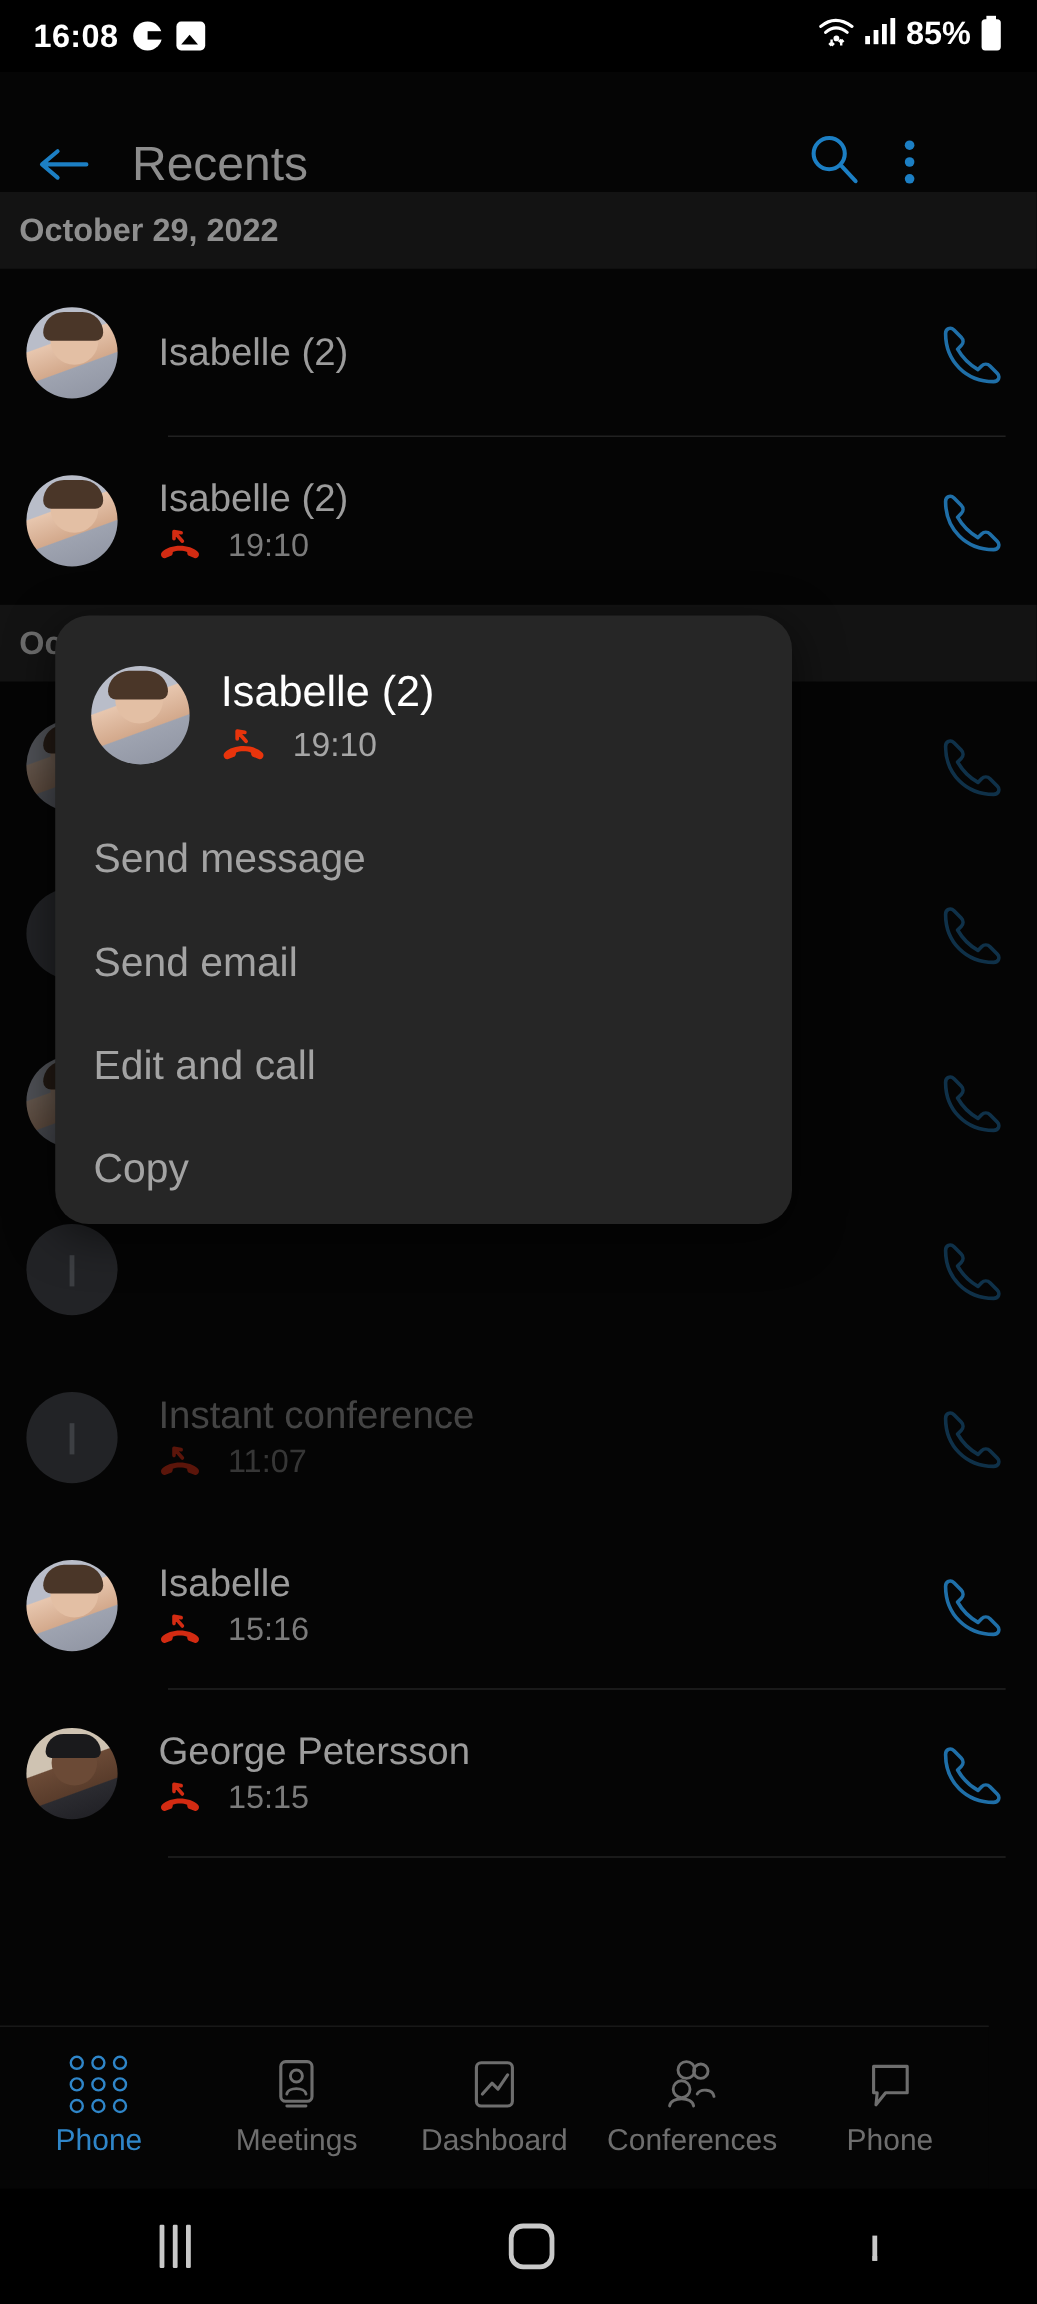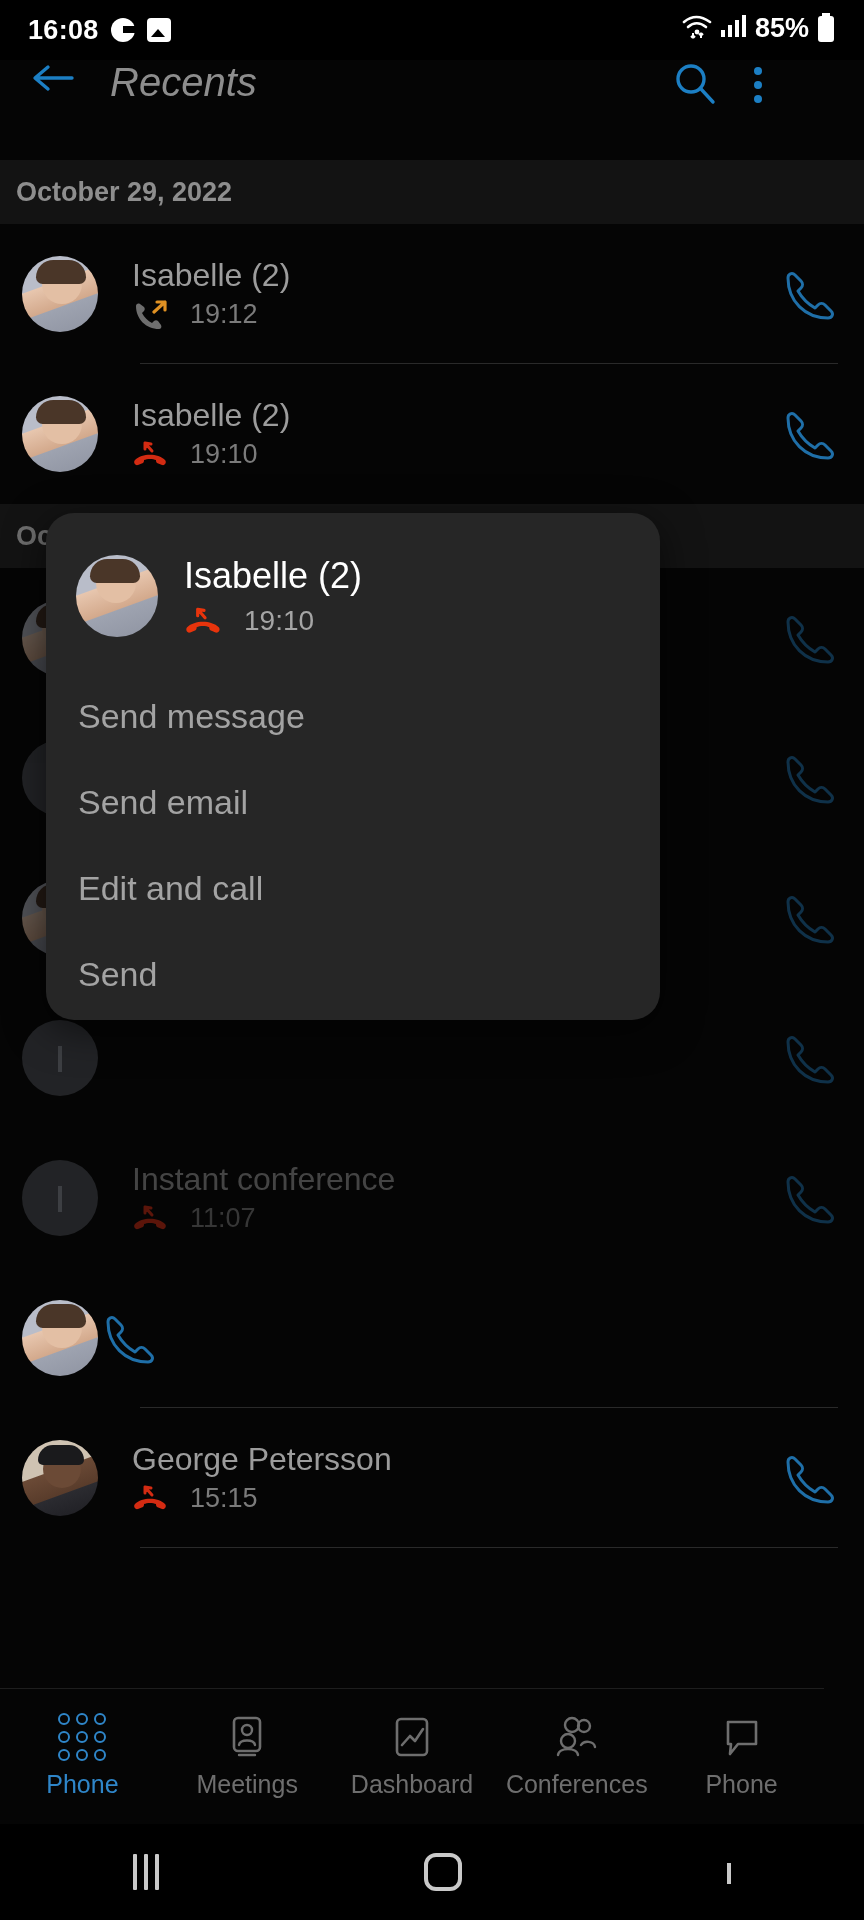--- a/index.html
+++ b/index.html
@@ -36,21 +36,21 @@
   .icon-img::after{
     content:""; position:absolute; left:4px; bottom:5px;
     width:0; height:0;
     border-left:7px solid transparent; border-right:7px solid transparent;
     border-bottom:8px solid #000;
   }
 
   
   .appbar {
     position:absolute; top:60px; left:0; width:792px; height:100px;
-    display:flex; align-items:flex-start; padding:0 30px; z-index:5;font-style:italic;
+    display:flex; align-items:flex-end; padding:0 30px; z-index:5;
   }
   .appbar-title {
     color:#8d8d8d; font-size:40px; font-weight:400;
     margin-left:34px; flex:1;
   }
   .appbar-actions { display:flex; align-items:center; gap:36px; }
   .kebab { display:flex; flex-direction:column; gap:6px; align-items:center; }
   .kebab i { width:8px; height:8px; border-radius:50%; background:#1c7fc4; display:block; }
 
   
@@ -224,29 +224,20 @@
   </div>
 
   <div class="list">
 
     <div class="date-hdr">October 29, 2022</div>
 
     <div class="call-row">
       <div class="avatar av-woman"></div>
       <div class="row-body">
         <span class="row-name">Isabelle (2)</span>
-        <span class="row-sub">
-          <span class="call-ico">
-            <svg width="38" height="32" viewBox="0 0 38 32">
-              <path d="M4 6 C4 4 6 3 8 4 L12 7 C13 8 13 10 12 11 L10 13 C12 17 16 21 20 23 L22 21 C23 20 25 20 26 21 L29 25 C30 27 29 29 27 29 C14 29 4 19 4 6 Z" fill="#6e6e6e"></path>
-              <path d="M22 12 L33 2 M25 2 H33 V10" stroke="#e09123" stroke-width="3.2" fill="none" stroke-linecap="round" stroke-linejoin="round"></path>
-            </svg>
-          </span>
-          <span class="row-time">19:12</span>
-        </span>
       </div>
       <span class="row-action">
         <svg width="56" height="56" viewBox="0 0 56 56">
           <path d="M10 12 C10 8 14 6 17 9 L23 15 C25 17 25 20 23 22 L20 25 C24 32 30 38 37 42 L40 39 C42 37 45 37 47 39 L53 45 C56 48 54 52 50 52 C27 52 10 35 10 12 Z" stroke="#1f6fa8" stroke-width="3" fill="none" stroke-linejoin="round"></path>
         </svg>
       </span>
       <div class="divider"></div>
     </div>
 
     <div class="call-row">
@@ -337,20 +328,32 @@
       <span class="row-action">
         <svg width="56" height="56" viewBox="0 0 56 56">
           <path d="M10 12 C10 8 14 6 17 9 L23 15 C25 17 25 20 23 22 L20 25 C24 32 30 38 37 42 L40 39 C42 37 45 37 47 39 L53 45 C56 48 54 52 50 52 C27 52 10 35 10 12 Z" stroke="#1f6fa8" stroke-width="3" fill="none" stroke-linejoin="round"></path>
         </svg>
       </span>
     </div>
 
 
     <div class="call-row">
       <div class="avatar av-woman"></div>
+      <div class="row-body">
+        <span class="row-name">Isabelle</span>
+        <span class="row-sub">
+          <span class="call-ico">
+            <svg width="38" height="32" viewBox="0 0 38 32">
+              <path d="M3 20 C10 13 26 13 33 20 C35 22 33 26 30 25 L25 23 C24 22 24 21 24 20 C21 18.5 15 18.5 12 20 C12 21 12 22 11 23 L6 25 C3 26 1 22 3 20 Z" fill="#d32b12"></path>
+              <path d="M13 3 L20 11 M13 3 L13 9 M13 3 L19 4" stroke="#d32b12" stroke-width="3" fill="none" stroke-linecap="round" stroke-linejoin="round"></path>
+            </svg>
+          </span>
+          <span class="row-time">15:16</span>
+        </span>
+      </div>
       <span class="row-action">
         <svg width="56" height="56" viewBox="0 0 56 56">
           <path d="M10 12 C10 8 14 6 17 9 L23 15 C25 17 25 20 23 22 L20 25 C24 32 30 38 37 42 L40 39 C42 37 45 37 47 39 L53 45 C56 48 54 52 50 52 C27 52 10 35 10 12 Z" stroke="#1f6fa8" stroke-width="3" fill="none" stroke-linejoin="round"></path>
         </svg>
       </span>
       <div class="divider"></div>
     </div>
 
     <div class="call-row">
       <div class="avatar av-man"></div>
@@ -389,21 +392,21 @@
             </svg>
           </span>
           <span class="dlg-time">19:10</span>
         </span>
       </div>
     </div>
     <div class="dlg-menu">
       <div class="dlg-item">Send message</div>
       <div class="dlg-item">Send email</div>
       <div class="dlg-item">Edit and call</div>
-      <div class="dlg-item">Send</div>
+      <div class="dlg-item">Copy</div>
     </div>
   </div>
 
   <div class="tabbar">
     <div class="tab active">
       <span class="tab-ico">
         <span class="dots">
             <i></i>
             <i></i>
             <i></i>

